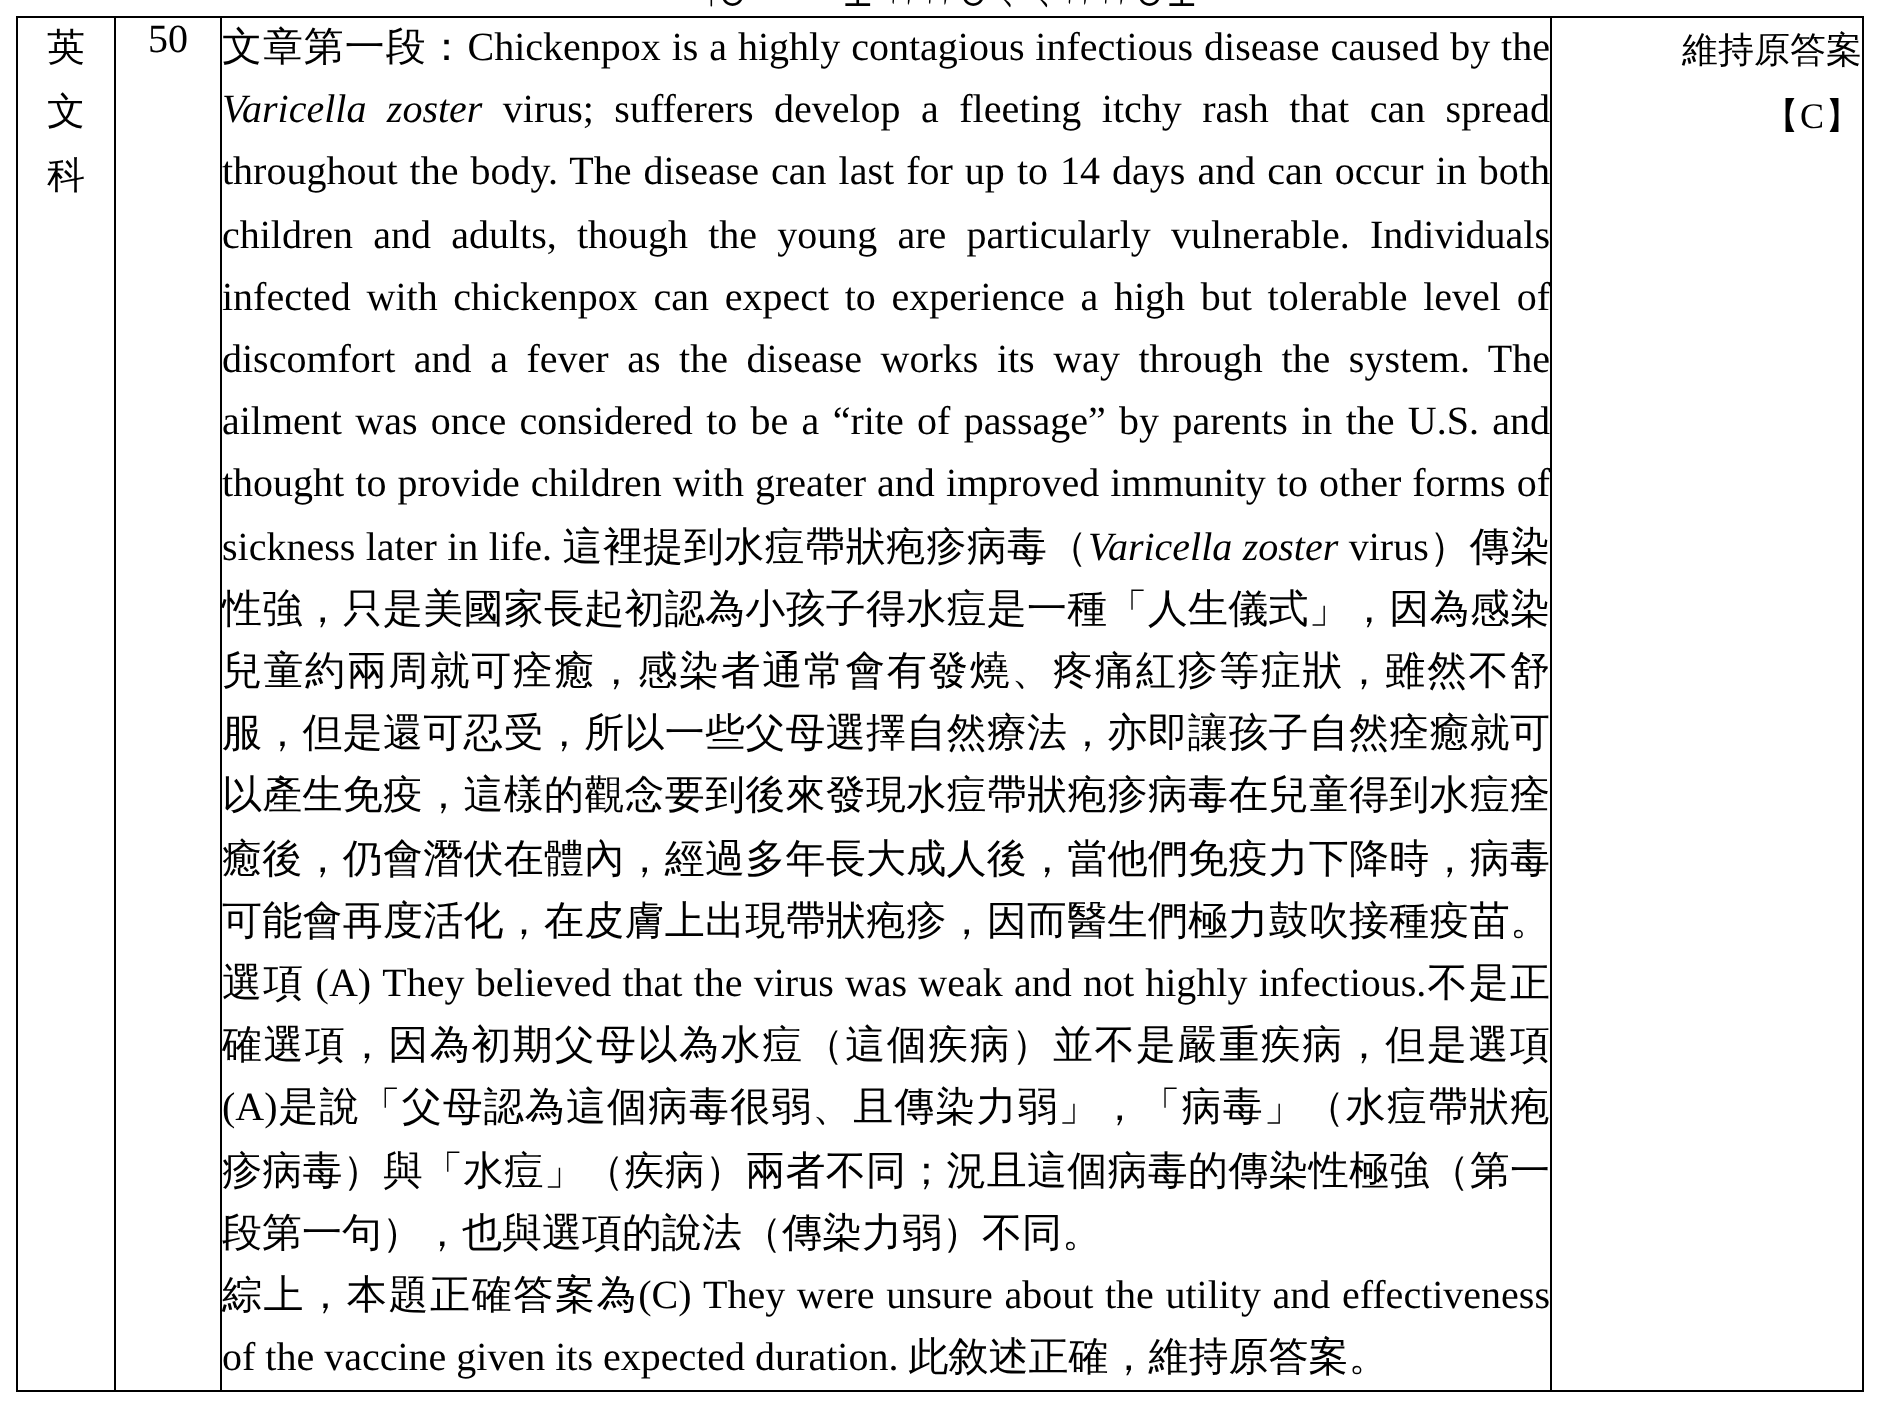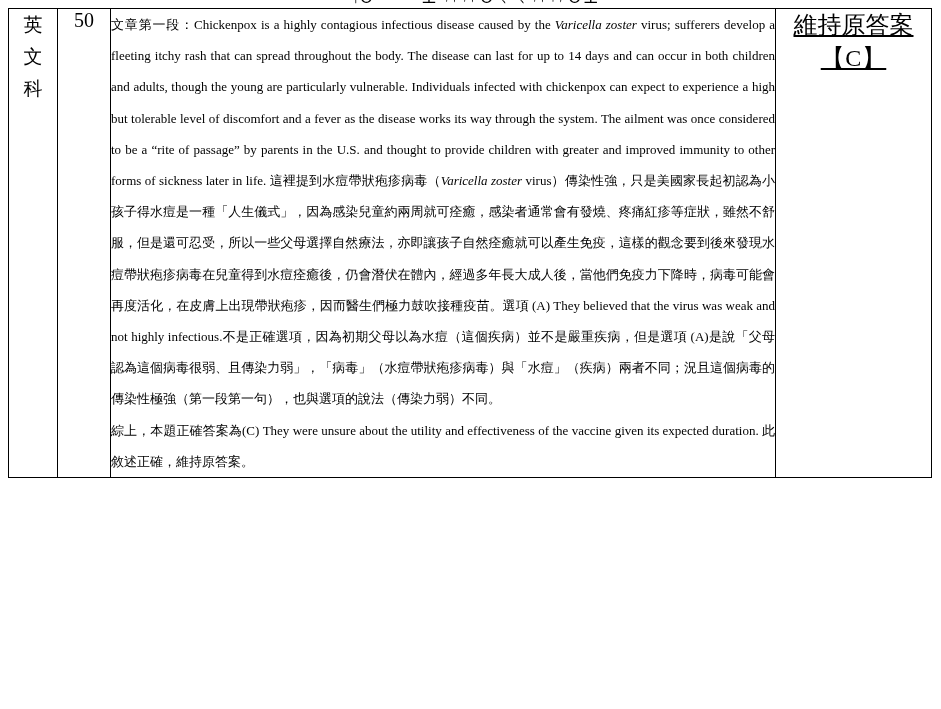--- a/index.html
+++ b/index.html
@@ -70,40 +70,39 @@
   .cell-subject .vchar { display: block; }
 
   .cell-number {
     text-align: center;
     vertical-align: middle;
     font-size: 20px;
     font-family: "Liberation Serif", "DejaVu Serif", serif;
   }
 
   .cell-result {
-    text-align: center;
+    text-align: right;
     vertical-align: middle;
-    font-size: 24px;
+    font-size: 18px;
     line-height: 33px;
     font-family: "Liberation Serif", "DejaVu Serif", serif;
-    text-decoration: underline;
   }
   .cell-result .result-line2 { letter-spacing: 0.5px; }
 
   .cell-body {
     padding: 6px 6px 4px 10px;
     font-size: 18.4px;
     line-height: 31.2px;
     text-align: justify;
     text-justify: inter-ideograph;
   }
   .para {
     margin: 0;
     text-indent: 0;
-    font-size: 13px;
+    font-size: 20px;
     line-height: 31.2px;
   }
   .para + .para { margin-top: 0; }
   .it { font-style: italic; }
 </style>
 </head>
 <body>
 
 <div class="page">
 

